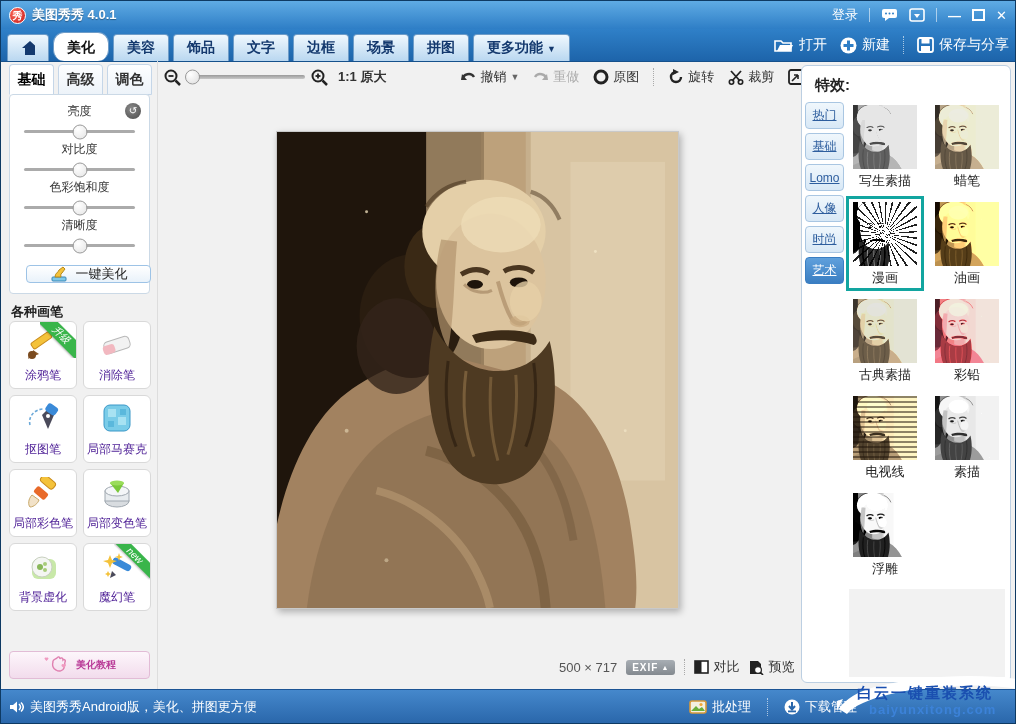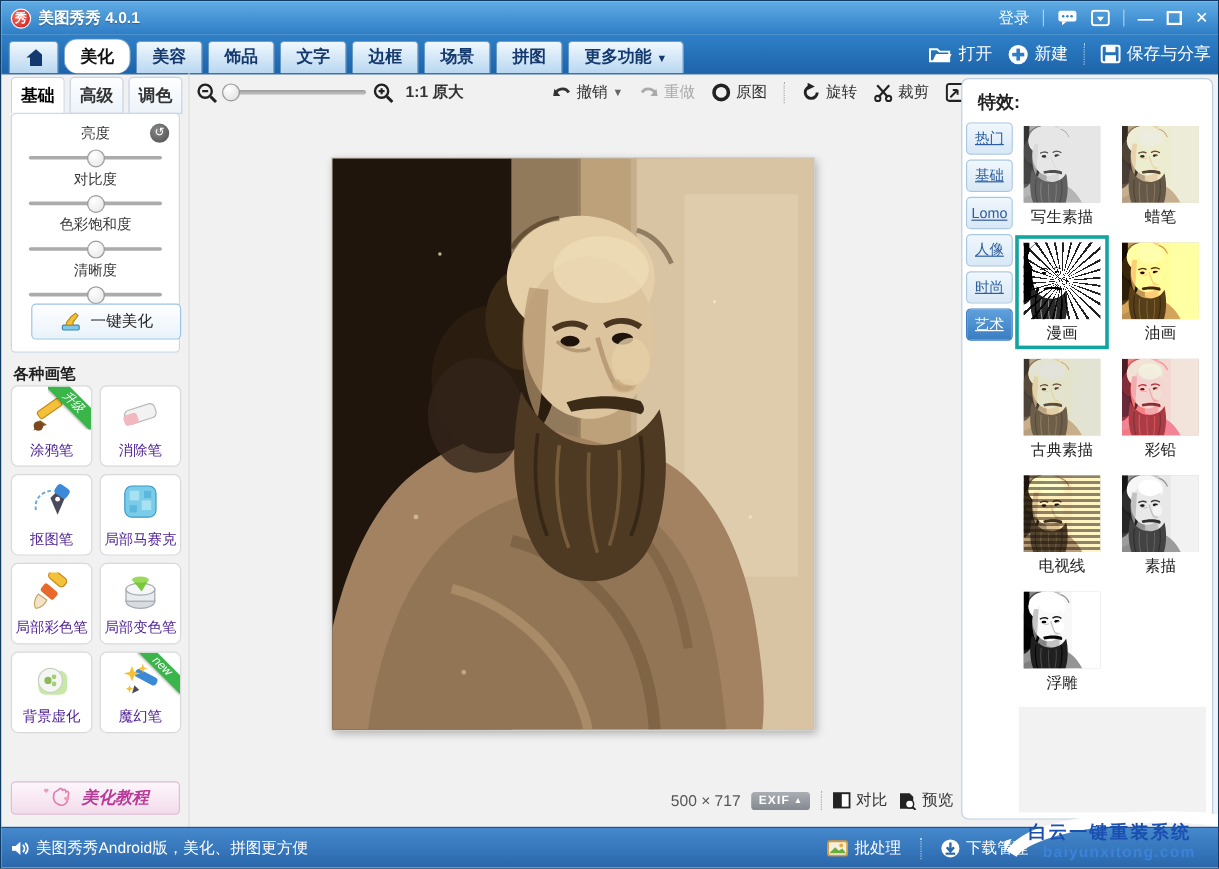--- a/index.html
+++ b/index.html
@@ -53,39 +53,39 @@
   .slider-card{position:absolute;left:8px;top:93px;width:141px;height:200px;background:#fff;
     border:1px solid #CBD9E6;border-radius:4px;}
   .reset-icon{position:absolute;right:8px;top:8px;width:16px;height:16px;border-radius:50%;
     background:radial-gradient(circle at 40% 35%,#8a8a8a,#4a4a4a);color:#fff;font-size:10px;
     line-height:16px;text-align:center;cursor:pointer;}
   .slider-row{margin-top:8px;text-align:center;}
   .slider-label{font-size:12px;color:#333;}
   .track{position:relative;height:3px;background:#ABABAB;border-radius:2px;margin:10px 14px 2px 14px;cursor:pointer;}
   .knob{position:absolute;left:50%;top:50%;transform:translate(-50%,-50%);width:15px;height:15px;
     background:radial-gradient(circle at 35% 30%,#FFF,#E4E4E4);border:1px solid #999;border-radius:50%;cursor:pointer;}
-  .onekey-btn{position:absolute;left:8px;bottom:10px;width:125px;height:30px;margin-left:8px;
+  .onekey-btn{position:absolute;left:8px;bottom:10px;width:125px;height:18px;margin-left:8px;
     background:linear-gradient(#FFFFFF,#E9F2FA);border:1px solid #9DC3E6;border-radius:4px;
     display:flex;align-items:center;justify-content:center;gap:6px;font-size:13px;color:#222;cursor:pointer;}
   .brush-header{position:absolute;left:10px;top:302px;font-size:13px;font-weight:bold;color:#222;}
   .brush-grid{position:absolute;left:8px;top:320px;width:142px;display:grid;
     grid-template-columns:68px 68px;gap:6px;}
   .brush-card{position:relative;height:68px;background:#fff;border:1px solid #D9D9D9;border-radius:6px;
     display:flex;flex-direction:column;align-items:center;justify-content:flex-end;
     padding-bottom:4px;cursor:pointer;overflow:hidden;}
   .brush-card .bicon{position:absolute;top:7px;}
   .brush-label{font-size:12px;color:#4c1d95;}
   .ribbon{position:absolute;right:0;top:0;width:36px;height:36px;overflow:hidden;pointer-events:none;}
   .ribbon span{position:absolute;left:-6px;top:6px;display:block;width:54px;
     transform:rotate(45deg);background:#39B54A;color:#fff;font-size:10px;text-align:center;
     font-style:italic;box-shadow:0 1px 2px rgba(0,0,0,.3);}
   .tutorial-btn{position:absolute;left:8px;top:650px;width:141px;height:28px;
     background:linear-gradient(#FDF6FB,#F2DCEC);border:1px solid #E2BCD6;border-radius:4px;
     display:flex;align-items:center;justify-content:center;gap:7px;color:#B93A97;
-    font-size:14px;font-weight:bold;font-style:italic;cursor:pointer;}
+    font-size:10px;font-weight:bold;cursor:pointer;}
   .left-divider{position:absolute;left:156px;top:60px;bottom:34px;width:1px;background:#DDDDDD;}
   
   .canvas-wrap{position:absolute;left:275px;top:130px;width:403px;height:478px;
     border:1px solid #C9C9C9;box-shadow:2px 3px 7px rgba(0,0,0,.28);
     background:linear-gradient(100deg,#17100a 0%,#20160d 18%,#4a3824 32%,#967a56 48%,#c2a67e 62%,#d3bb95 78%,#c9af88 100%);}
   .canvas-wrap svg{display:block;width:100%;height:100%;}
   
   .statusbar{position:absolute;left:558px;top:657px;display:flex;align-items:center;gap:9px;
     font-size:13px;color:#555;}
   .exif-badge{background:linear-gradient(#A8AEB4,#83898F);color:#fff;font-size:10px;font-weight:bold;

